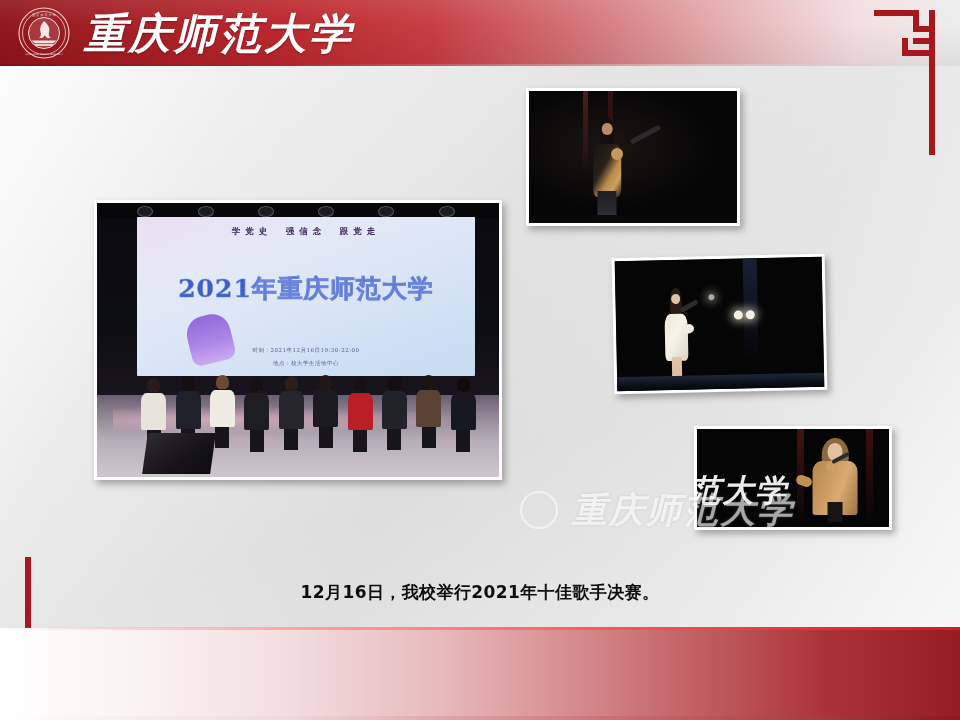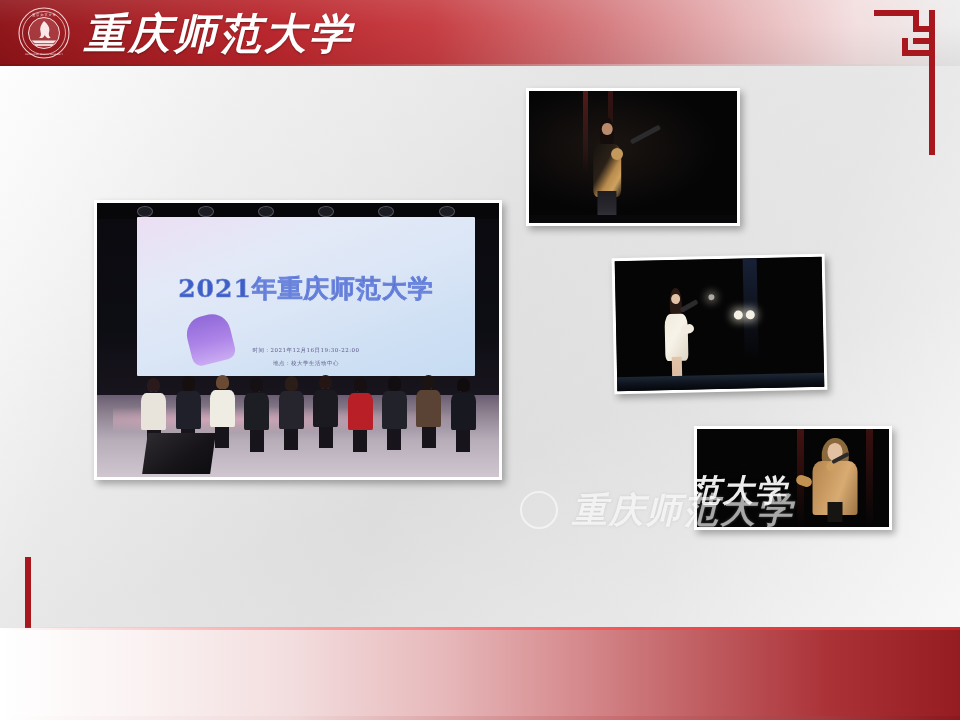--- a/index.html
+++ b/index.html
@@ -431,20 +431,21 @@
       <div class="stage-ceiling">
         <div class="ceil-light" style="left:10%"></div>
         <div class="ceil-light" style="left:25%"></div>
         <div class="ceil-light" style="left:40%"></div>
         <div class="ceil-light" style="left:55%"></div>
         <div class="ceil-light" style="left:70%"></div>
         <div class="ceil-light" style="left:85%"></div>
       </div>
 
       <div class="banner">
+        <div class="banner-line bl-1">学党史　强信念　跟党走</div>
         <div class="banner-line bl-3">2021年重庆师范大学</div>
         <div class="banner-line bl-5">时间：2021年12月16日19:30-22:00</div>
         <div class="banner-line bl-6">地点：校大学生活动中心</div>
         <div class="banner-mic"></div>
       </div>
 
       <div class="stage-floor"></div>
       <div class="floor-glow"></div>
 
       <div id="contestant-row">
@@ -570,18 +571,19 @@
       </div>
       <div class="mic-stick" style="left:70%; top:28%; width:10%; height:4%;"></div>
     </div>
   </div>
 
   <div class="watermark">
     <div class="wm-mark"></div>
     <div class="wm-text">重庆师范大学</div>
   </div>
 
+  <div class="caption">12月16日，我校举行2021年十佳歌手决赛。</div>
 
   <div class="footer-band"></div>
   <div class="footer-hairline"></div>
   <div class="footer-bottomedge"></div>
 
 </div>
 
 </body></html>

